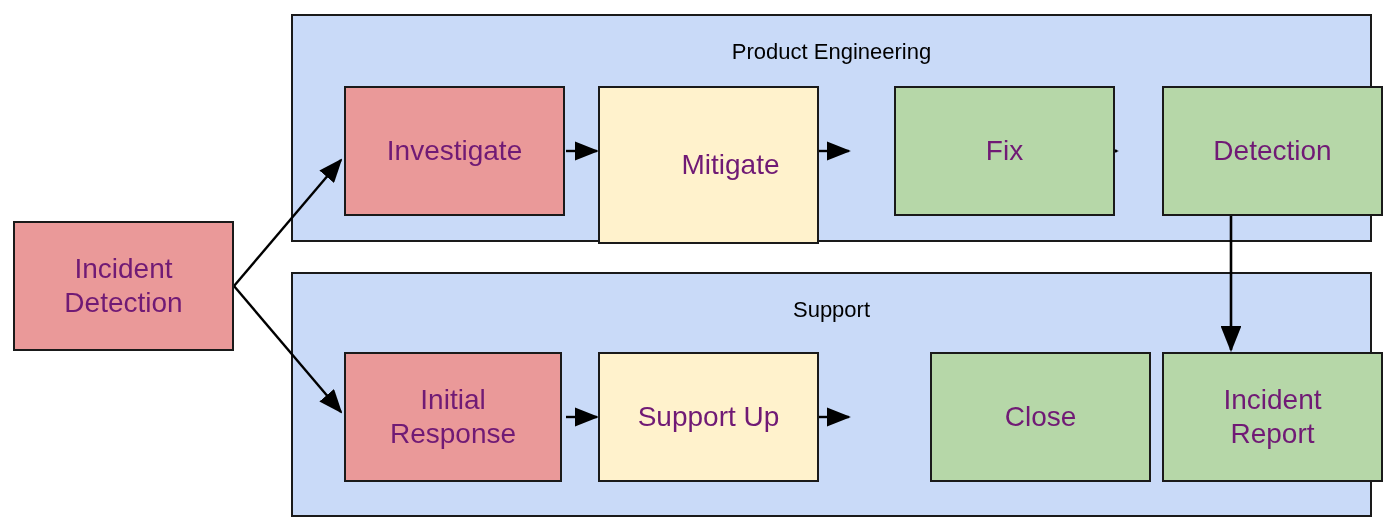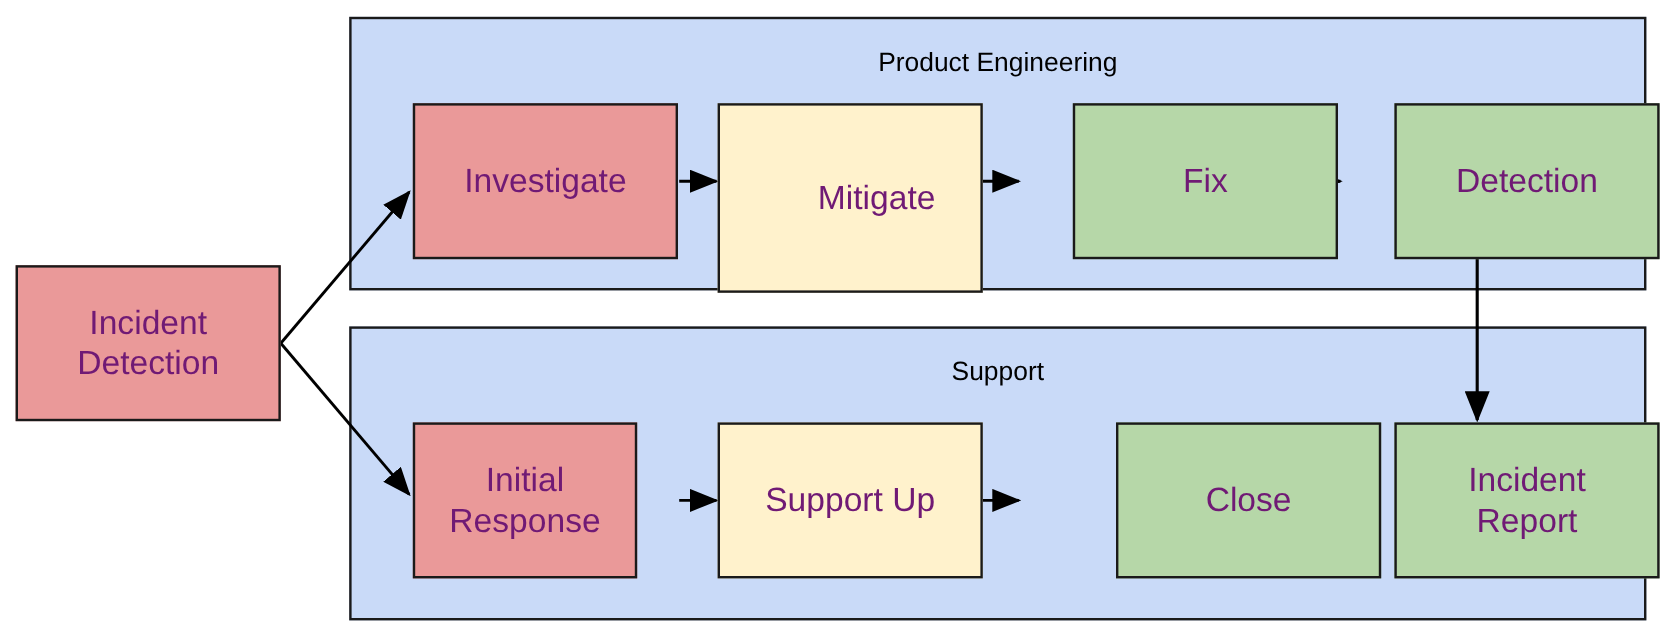--- a/index.html
+++ b/index.html
@@ -136,21 +136,21 @@
   </div>
 
   <div class="node fill-green" style="left:852px; top:86px; width:221px; height:130px;">
     <span class="node-label">Fix</span>
   </div>
 
   <div class="node fill-green" style="left:1120px; top:86px; width:221px; height:130px;">
     <span class="node-label">Detection</span>
   </div>
 
-  <div class="node fill-red" style="left:344px; top:352px; width:187px; height:130px;">
+  <div class="node fill-red" style="left:344px; top:352px; width:218px; height:130px;">
     <span class="node-label">Initial
 Response</span>
   </div>
 
   <div class="node fill-amber" style="left:598px; top:352px; width:221px; height:130px;">
     <span class="node-label">Support Up</span>
   </div>
 
   <div class="node fill-green" style="left:888px; top:352px; width:221px; height:130px;">
     <span class="node-label">Close</span>

